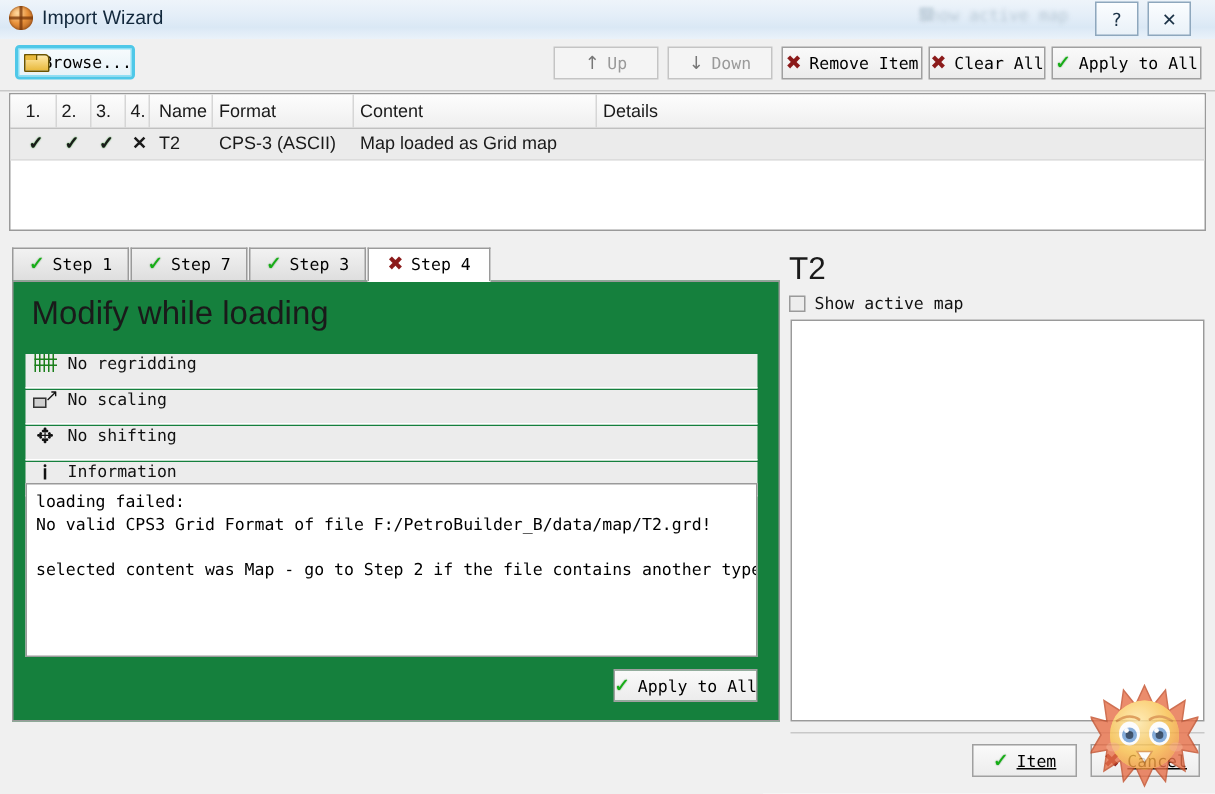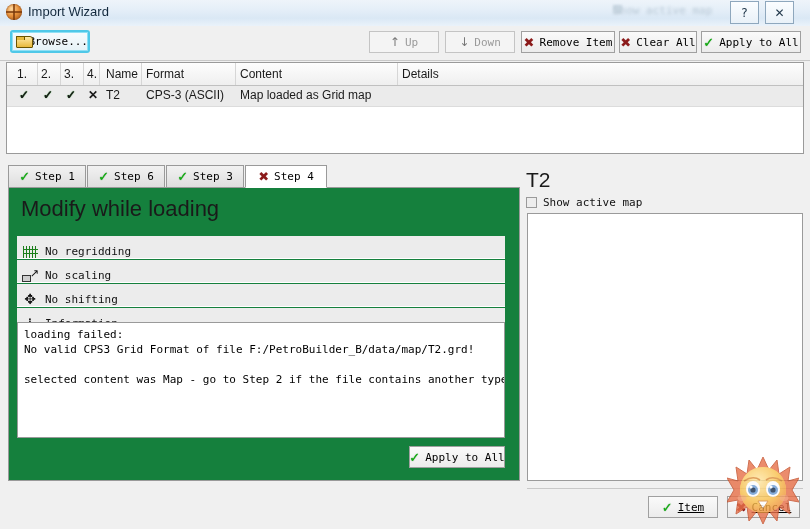--- a/index.html
+++ b/index.html
@@ -136,21 +136,21 @@
     position:absolute;left:8px;top:187px;width:512px;height:294px;
     background:#15803d;border:1px solid #9a9a9a;box-sizing:border-box;z-index:2;
   }
   .panel-h1{
     position:absolute;left:12px;top:8px;font-size:22px;color:#1a1a1a;
     font-family:"Liberation Sans",sans-serif;
   }
   .optrow{
     position:absolute;left:8px;width:488px;height:22px;
     background:#ececec;border-bottom:1px solid #fff;
-    display:flex;align-items:flex-end;
+    display:flex;align-items:flex-start;
     font-family:"DejaVu Sans Mono",monospace;font-size:11px;color:#111;
   }
   .optrow .lbl{margin-left:6px;}
   .opticon{width:18px;display:flex;align-items:center;justify-content:center;margin-left:4px;}
 
   .ico-grid{position:relative;width:15px;height:12px;}
   .ico-grid i{position:absolute;top:0;width:1px;height:12px;background:#1b7f1b;}
   .ico-grid b{position:absolute;left:0;width:15px;height:1px;background:#1b7f1b;}
 
   .ico-scale{position:relative;width:16px;height:12px;}
@@ -296,21 +296,21 @@
     </div>
   </div>
 
   <div class="tabbar">
     <div class="tab" style="left:0px;width:78px;">
       <span class="ico ico-check">✓</span>
       <span>Step 1</span>
     </div>
     <div class="tab" style="left:79px;width:78px;">
       <span class="ico ico-check">✓</span>
-      <span>Step 6</span>
+      <span>Step 7</span>
     </div>
     <div class="tab" style="left:158px;width:78px;">
       <span class="ico ico-check">✓</span>
       <span>Step 3</span>
     </div>
     <div class="tab active" style="left:237px;width:82px;">
       <span class="ico ico-x">✖</span>
       <span>Step 4</span>
     </div>
   </div>

